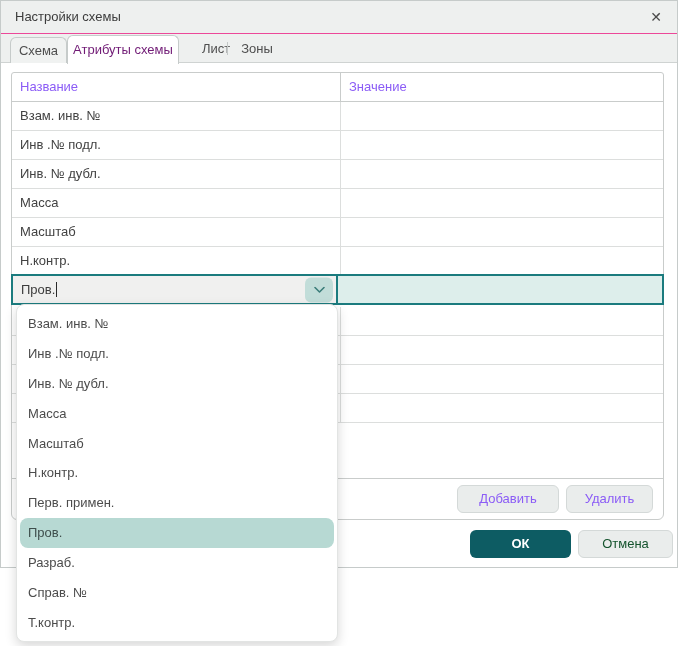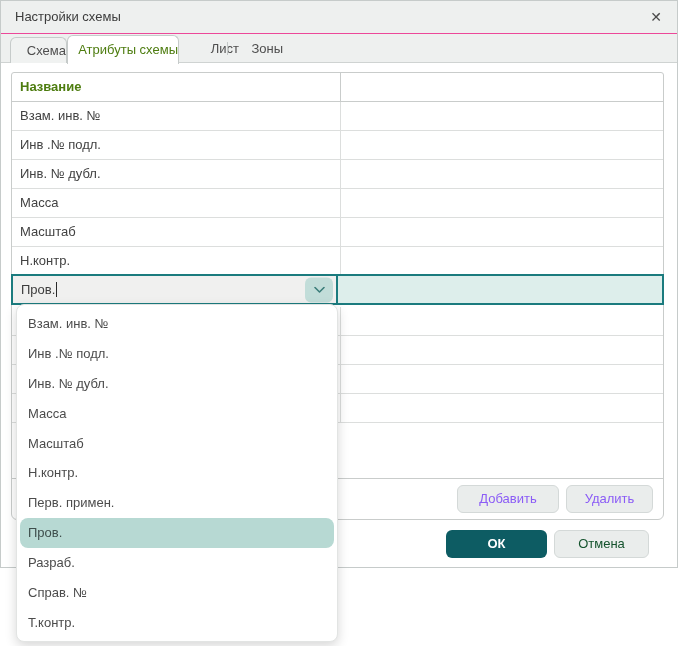--- a/index.html
+++ b/index.html
@@ -5,51 +5,51 @@
   html,body{margin:0;padding:0;background:#fff;}
   body{width:678px;height:646px;position:relative;font-family:"Liberation Sans",sans-serif;font-size:13px;-webkit-font-smoothing:antialiased;}
   .dialog{position:absolute;left:0;top:0;width:676px;height:566px;border:1px solid #c6cbca;background:#fff;}
   
   .titlebar{position:absolute;left:0;top:0;right:0;height:32px;background:#eef0ef;border-bottom:4px solid #ec4899;}
   .titlebar .title{position:absolute;left:14px;top:0;line-height:32px;color:#3c3c3c;}
   .close{position:absolute;right:8px;top:4px;width:26px;height:24px;line-height:24px;text-align:center;color:#4a4a4a;font-size:14px;cursor:pointer;}
   
   .tabstrip{position:absolute;left:0;top:33px;right:0;height:29px;background:#eef0ef;}
   .tabstrip .strip-line{position:absolute;left:0;right:0;bottom:0;height:1px;background:#cfd3d2;}
-  .tab{position:absolute;box-sizing:border-box;text-align:right;color:#4e4e4e;cursor:pointer;margin-top:6px;}
+  .tab{position:absolute;box-sizing:border-box;text-align:center;color:#4e4e4e;cursor:pointer;margin-top:6px;}
   .tab.boxed{border:1px solid #c6cbca;border-bottom:none;border-radius:6px 6px 0 0;background:#f0f2f1;}
   .tab.inactive{left:9px;width:57px;bottom:0;height:26px;line-height:25px;}
-  .tab.active{left:66px;width:112px;bottom:-1px;height:29px;line-height:28px;background:#fff;color:#4d7c0f;z-index:3;}
+  .tab.active{left:66px;width:112px;bottom:-1px;height:29px;line-height:28px;background:#fff;color:#701a75;z-index:3;}
   .tab.flat{bottom:0;height:29px;line-height:29px;background:transparent;border:none;}
   .tab.flat.t-list{left:192px;width:46px;}
   .tab.flat.t-zones{left:230px;width:52px;}
   .tabsep{position:absolute;left:226px;bottom:8px;width:1px;height:13px;background:#c3c8c7;}
   
   .attrpanel{position:absolute;left:10px;top:71px;width:653px;height:448px;box-sizing:border-box;border:1px solid #c9cccb;border-radius:3px 3px 6px 6px;background:#fff;}
-  .thead{display:flex;height:29px;box-sizing:border-box;border-bottom:1px solid #c9cccb;font-weight:bold;color:#4d7c0f;}
+  .thead{display:flex;height:29px;box-sizing:border-box;border-bottom:1px solid #c9cccb;font-weight:normal;color:#8b5cf6;}
   .th1{width:329px;box-sizing:border-box;border-right:1px solid #c9cccb;line-height:28px;padding-left:8px;}
   .th2{flex:1;line-height:28px;padding-left:8px;}
   .trow{display:flex;height:29px;box-sizing:border-box;border-bottom:1px solid #dcdedd;color:#424242;}
   .td1{width:329px;box-sizing:border-box;border-right:1px solid #dcdedd;line-height:28px;padding-left:8px;overflow:hidden;white-space:nowrap;}
   .td2{flex:1;}
   
   .editrow{position:absolute;left:-1px;top:201px;width:653px;height:31px;box-sizing:border-box;border:2px solid #1b7b7e;display:flex;z-index:5;background:#fff;}
   .combo{width:325px;box-sizing:border-box;border-right:2px solid #1b7b7e;background:#f0f0ef;display:flex;align-items:center;padding-left:8px;position:relative;color:#3d3d3d;}
   .caret{display:inline-block;width:1px;height:15px;background:#2a2a2a;margin-left:1px;animation:blink 1s steps(1) infinite;}
   @keyframes blink{50%{opacity:0;}}
   .combo-btn{position:absolute;right:3px;top:50%;transform:translateY(-50%);width:28px;height:25px;background:#c2ddd9;border-radius:6px;display:flex;align-items:center;justify-content:center;cursor:pointer;}
   .valcell{flex:1;background:#ddeeeb;}
   
   .tfiller{height:56px;}
   .panel-btnbar{position:absolute;left:0;right:0;bottom:0;height:41px;box-sizing:border-box;border-top:1px solid #c9cccb;display:flex;align-items:center;justify-content:flex-end;gap:7px;padding-right:10px;}
   .btn{height:28px;box-sizing:border-box;border:1px solid #d4d9d8;border-radius:6px;background:#eaedec;color:#8b5cf6;line-height:26px;text-align:center;cursor:pointer;}
   .btn-add{width:102px;}
   .btn-del{width:87px;}
   
-  .footer{position:absolute;left:0;right:0;top:519px;height:47px;display:flex;align-items:center;justify-content:flex-end;gap:7px;padding-right:28px;background:#fff;}
+  .footer{position:absolute;left:0;right:0;top:519px;height:47px;display:flex;align-items:center;justify-content:flex-end;gap:7px;padding-right:4px;background:#fff;}
   .btn-ok{width:101px;height:28px;border:none;border-radius:6px;background:#0d5c63;color:#ffffff;font-weight:bold;line-height:28px;text-align:center;cursor:pointer;}
   .btn-cancel{width:95px;color:#14532d;}
   
   .dropdown{position:absolute;left:16px;top:304px;width:322px;height:338px;box-sizing:border-box;background:#fff;border:1px solid #e2e4e3;border-radius:8px;box-shadow:0 4px 12px rgba(0,0,0,0.16);z-index:20;display:flex;flex-direction:column;padding:4px 0;}
   .dditem{flex:1;display:flex;align-items:center;margin:0 3px;padding-left:8px;border-radius:8px;color:#4c4c4c;cursor:pointer;}
   .dditem.selected{background:#b7d9d3;color:#3e4e4c;}
 </style>
 </head>
 <body>
 
@@ -65,20 +65,21 @@
     <div class="tab boxed inactive">Схема</div>
     <div class="tab boxed active">Атрибуты схемы</div>
     <div class="tab flat t-list">Лист</div>
     <div class="tabsep"></div>
     <div class="tab flat t-zones">Зоны</div>
   </div>
 
   <div class="attrpanel">
     <div class="thead">
       <div class="th1">Название</div>
+      <div class="th2">Значение</div>
     </div>
 
     <div id="rows-above">
         <div class="trow">
           <div class="td1">Взам. инв. №</div>
           <div class="td2"></div>
         </div>
         <div class="trow">
           <div class="td1">Инв .№ подл.</div>
           <div class="td2"></div>

